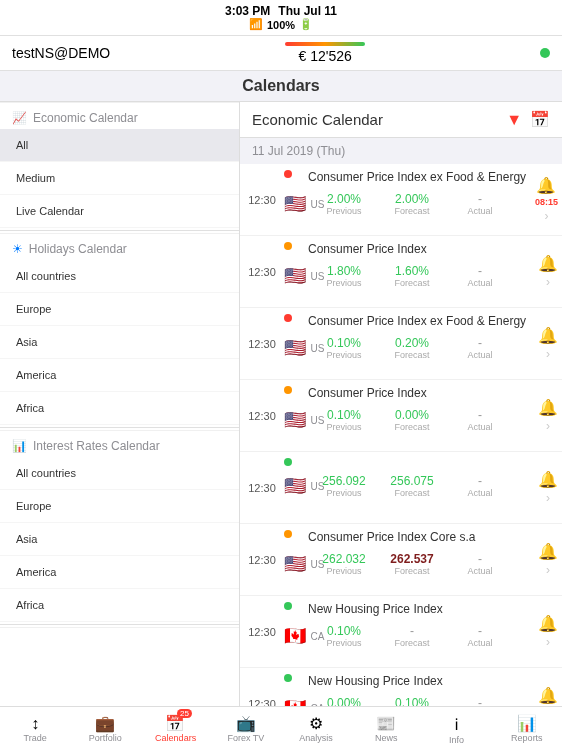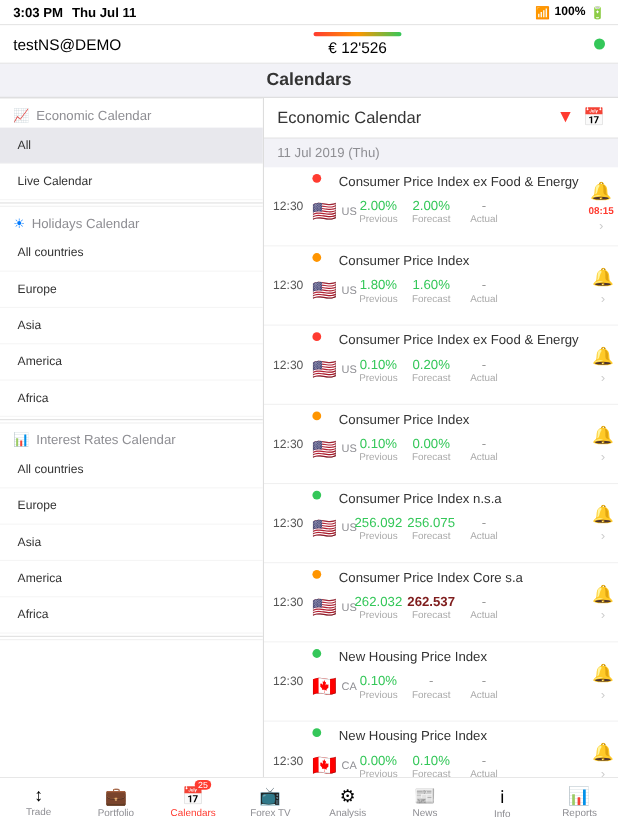--- a/index.html
+++ b/index.html
@@ -8,20 +8,21 @@
     
     .status-bar {
       background: #fff;
       display: flex;
       justify-content: space-between;
       align-items: center;
       padding: 4px 12px;
       font-size: 12px;
       font-weight: 600;
       border-bottom: 1px solid #e0e0e0;
+      flex-direction: column;
     }
     .status-bar-left { display: flex; gap: 8px; align-items: center; }
     .status-bar-right { display: flex; gap: 4px; align-items: center; font-size: 11px; }
 
     
     .header {
       background: #fff;
       display: flex;
       justify-content: space-between;
       align-items: center;
@@ -174,21 +175,21 @@
       align-items: center;
       gap: 4px;
     }
     .country-code {
       font-size: 10px;
       color: #8e8e93;
       font-weight: 500;
     }
     .event-stats {
       display: flex;
-      gap: 0;
+      gap: 20px;
       flex: 1;
     }
     .stat-col {
       display: flex;
       flex-direction: column;
       align-items: center;
       min-width: 48px;
     }
     .stat-value {
       font-size: 12px;
@@ -283,20 +284,21 @@
 
 <div class="main-layout">
 
   <div class="sidebar">
 
     <div class="sidebar-section-header">
       <span style="color:#ff3b30;">📈</span>
       <span>Economic Calendar</span>
     </div>
     <div class="sidebar-item active">All</div>
+    <div class="sidebar-item">Medium</div>
     <div class="sidebar-item">Live Calendar</div>
 
     <div class="sidebar-divider"></div>
 
     <div class="sidebar-section-header">
       <span style="color:#007aff;">☀</span>
       <span>Holidays Calendar</span>
     </div>
     <div class="sidebar-item">All countries</div>
     <div class="sidebar-item">Europe</div>
@@ -472,21 +474,20 @@
       <span class="bell-icon ">🔔</span>
 
       <span class="chevron-right">›</span>
     </div>
   </div>
         <div class="event-row">
     <div class="event-time">12:30</div>
     <div class="event-main">
       <div class="event-title-row">
         <span class="event-dot dot-green"></span>
-        <span class="event-title">Consumer Price Index n.s.a</span>
       </div>
       <div class="event-content-row">
         <div class="event-flag-row" style="width:36px;flex-shrink:0;">
           <span style="font-size:18px;">🇺🇸</span>
           <span class="country-code">US</span>
         </div>
         <div class="event-stats">
           <div class="stat-col">
             <span class="stat-value" style="color:#34c759;">256.092</span>
             <span class="stat-label">Previous</span>

